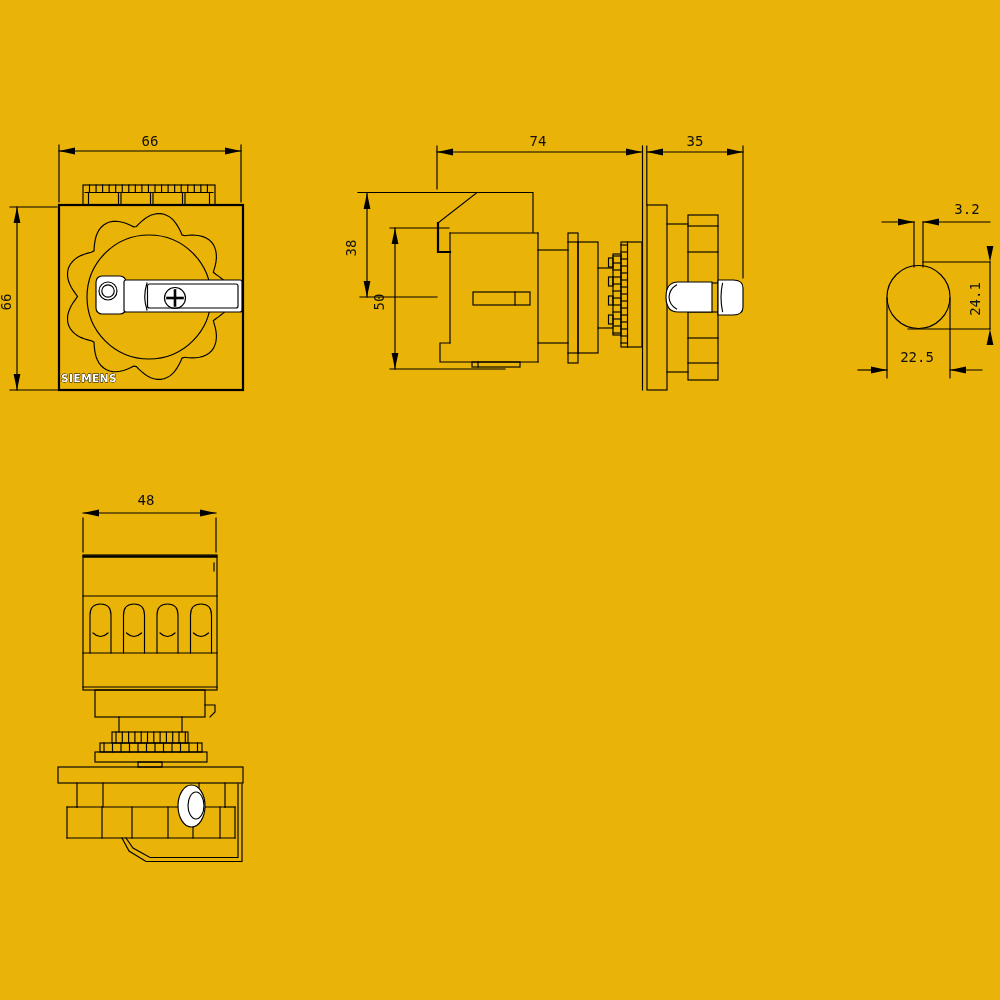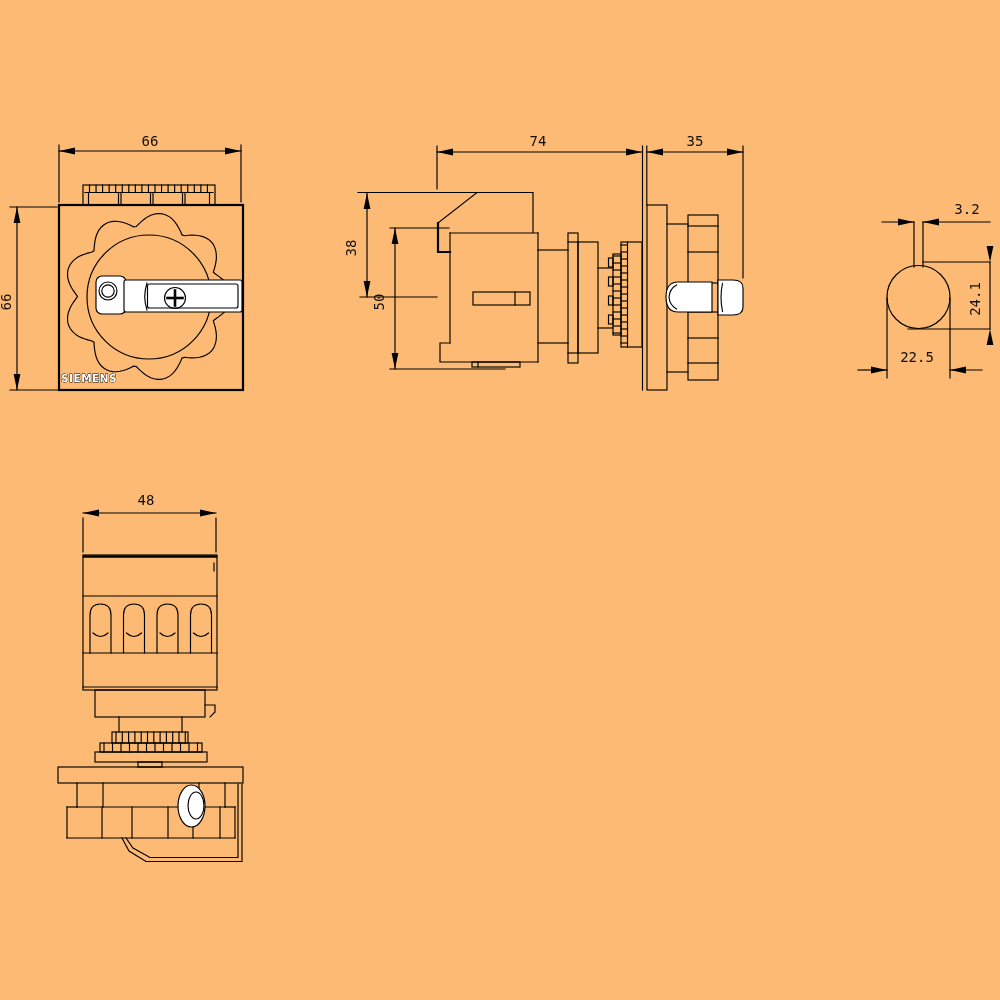--- a/index.html
+++ b/index.html
@@ -1,16 +1,16 @@
 <!DOCTYPE html>
 <html><head>
 <meta charset="utf-8">
 <style>
   html,body{margin:0;padding:0;background:#fff;}
-  .stage{position:relative;width:1000px;height:1000px;background:#fdba74;overflow:hidden;}
+  .stage{position:relative;width:1000px;height:1000px;background:#eab308;overflow:hidden;}
   svg{display:block;}
   .ln{stroke:#000;fill:none;stroke-width:1.15;stroke-linecap:square;}
   .bold{stroke-width:2.2;}
   .xbold{stroke-width:2.6;}
   .white{fill:#fff;stroke:#000;stroke-width:1.15;}
   .arrow{fill:#000;stroke:none;}
   text.dim{font:14px "DejaVu Sans Mono","Liberation Mono",monospace;fill:#101010;stroke:none;text-anchor:middle;}
   text.brand{font:bold 10.5px "DejaVu Sans","Liberation Sans",sans-serif;fill:#fff;stroke:#000;stroke-width:0.85px;paint-order:stroke;letter-spacing:0.5px;text-anchor:start;}
 </style>
 </head>

